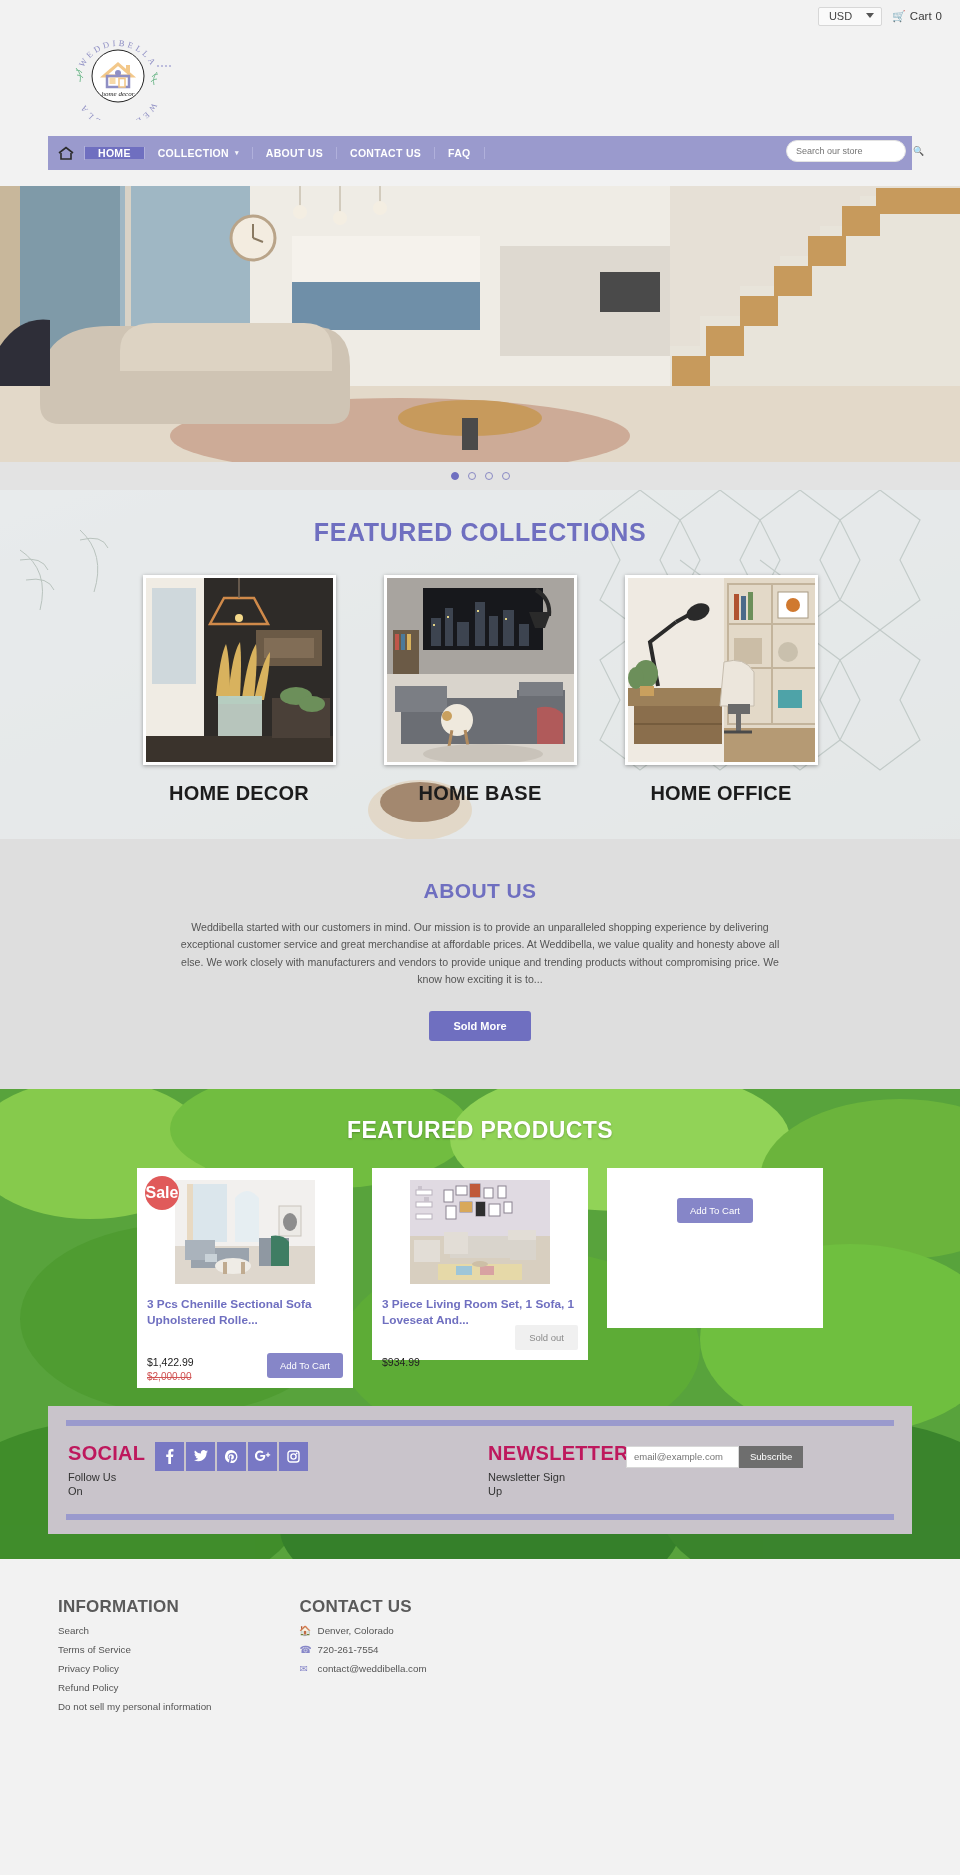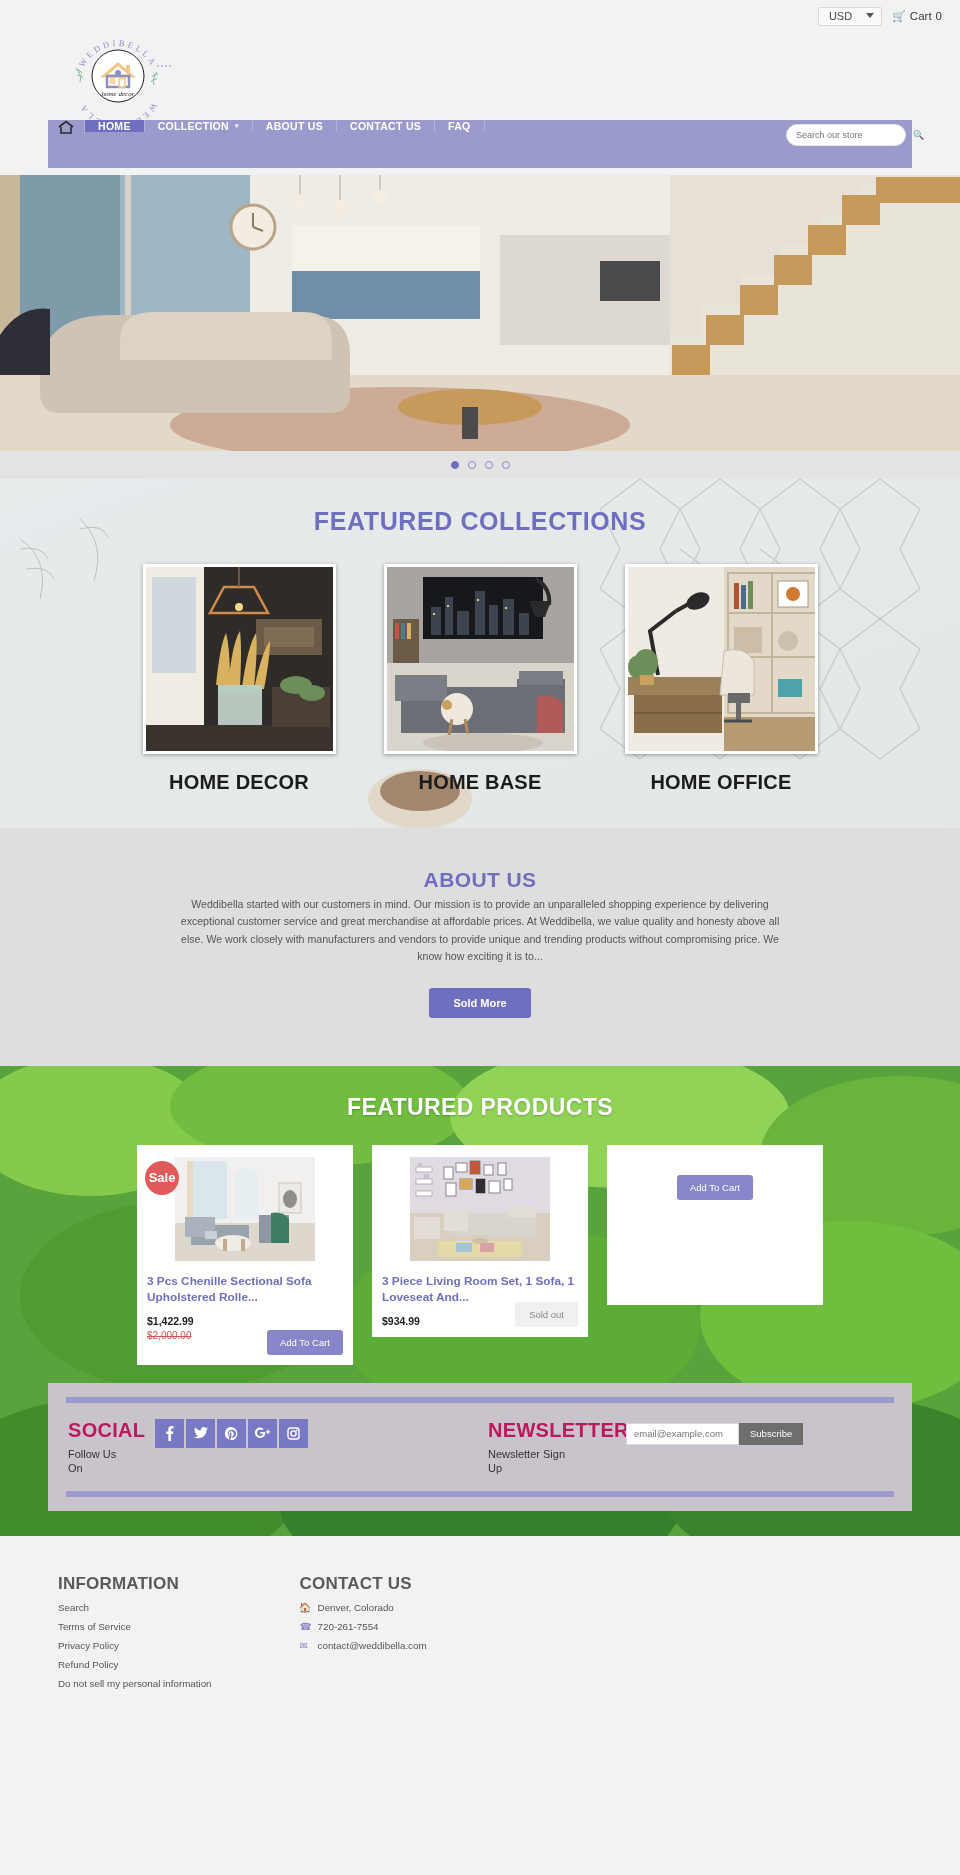--- a/index.html
+++ b/index.html
@@ -33,22 +33,22 @@
   }
   .cart-glyph { font-size: 11px; color:#555; }
 
   
   .logo-wrap { height: 88px; display: flex; align-items: center; padding-left: 58px; }
   .logo { position: relative; width: 120px; height: 88px; }
   .logo svg { position: absolute; left: 0; top: 0; }
 
   
   .navbar {
-    margin: 0 48px; height: 48px; background: #9a9acd;
-    display: flex; align-items: flex-start; position: relative;
+    margin: 16px 48px; height: 34px; background: #9a9acd;
+    display: flex; align-items: center; position: relative;
   }
   .nav-item {
     display: flex; align-items: center; justify-content: center;
     padding: 0 13px; font-size: 10.5px; font-weight: bold; letter-spacing: .3px;
     color: #ffffff; border-right: 1px solid #b0b0db; cursor: pointer;
     white-space: nowrap;
   }
   .nav-item.active { background: #6f6fc0; }
   .nav-home-icon { padding: 0 10px; }
   .nav-home-icon svg { display: block; }
@@ -100,21 +100,21 @@
     font-weight: bold; color: #1c1c1c; letter-spacing: .2px;
   }
 
   
   .about { background: #dedede; padding: 40px 0 48px; }
   .about h2 {
     text-align: center; font-size: 21px; font-weight: bold;
     color: #6f6fc0; letter-spacing: .4px;
   }
   .about p {
-    width: 600px; margin: 4px auto 0; text-align: center;
+    width: 600px; margin: 16px auto 0; text-align: center;
     font-size: 10.6px; line-height: 1.65; color: #555;
   }
   .readmore {
     display: block; margin: 22px auto 0; background: #6f6fc0; color: #fff;
     border: 0; border-radius: 3px; padding: 9px 24px;
     font-size: 11px; font-weight: bold; cursor: pointer;
     font-family: "Liberation Sans", sans-serif;
   }
 
   
@@ -128,41 +128,41 @@
   .products h2 {
     text-align: center; font-size: 23px; font-weight: bold;
     color: #ffffff; letter-spacing: .4px; text-shadow: 0 1px 2px rgba(0,0,0,.25);
   }
   .prod-row { display: flex; justify-content: center; gap: 19px; margin-top: 24px; align-items: flex-start; }
   .prod-card { background: #fff; width: 216px; position: relative; padding: 8px 10px 12px; }
   .prod-card.c1 { height: 220px; }
   .prod-card.c2 { height: 192px; }
   .prod-card.c3 { height: 160px; }
   .sale-badge {
-    position: absolute; left: 8px; top: 16px; width: 34px; height: 34px;
-    border-radius: 50%; background: #e05a5a; color: #fff; font-size: 13px;
+    position: absolute; left: 8px; top: 8px; width: 34px; height: 34px;
+    border-radius: 50%; background: #e05a5a; color: #fff; font-size: 16px;
     font-weight: bold; display: flex; align-items: center; justify-content: center;
   }
   .prod-img { height: 112px; display: flex; align-items: center; justify-content: center; overflow: hidden; }
   .prod-img .shot { width: 140px; height: 104px; }
   .noimg { text-align: center; color: #b8b8b8; }
   .noimg .circle {
     width: 40px; height: 40px; border: 3px solid #d8d8d8; border-radius: 50%;
     margin: 0 auto 6px; position: relative;
   }
   .noimg .circle:after {
     content:''; position:absolute; left: 2px; top: 15px; width: 30px; height: 3px;
     background: #d8d8d8; transform: rotate(-45deg);
   }
   .noimg span { font-size: 7.5px; font-style: italic; }
   .prod-title {
     font-size: 11.8px; font-weight: bold; color: #6f6fc0;
     line-height: 1.35; margin-top: 9px; cursor: pointer;
   }
-  .prod-price { font-size: 10.5px; color: #222; margin-top: 9px; font-weight: bold; }
+  .prod-price { font-size: 10.5px; color: #222; margin-top: 27px; font-weight: normal; }
   .prod-compare { font-size: 10px; color: #d05252; text-decoration: line-through; margin-top: 3px; }
   .btn-cart {
     position: absolute; right: 10px; bottom: 10px; background: #8686c8; color: #fff;
     border: 0; border-radius: 3px; padding: 7px 13px; font-size: 9.5px;
     cursor: pointer; font-family: "Liberation Sans", sans-serif;
   }
   .btn-soldout {
     position: absolute; right: 10px; bottom: 10px; background: #f0f0f0; color: #8a8a8a;
     border: 0; border-radius: 2px; padding: 7px 14px; font-size: 9.5px;
     cursor: default; font-family: "Liberation Sans", sans-serif;

